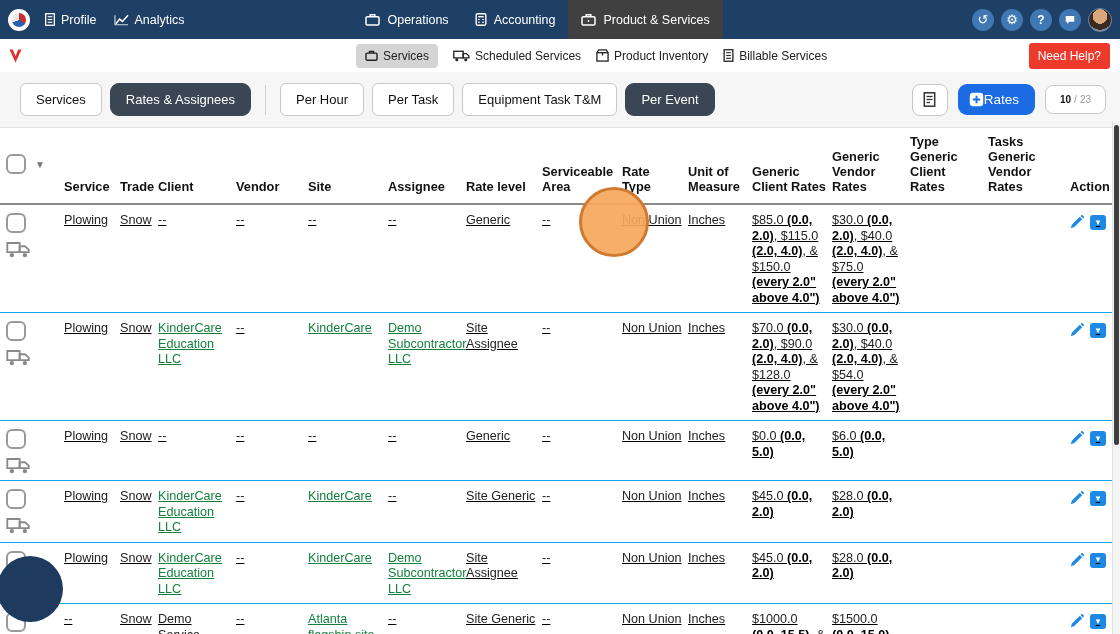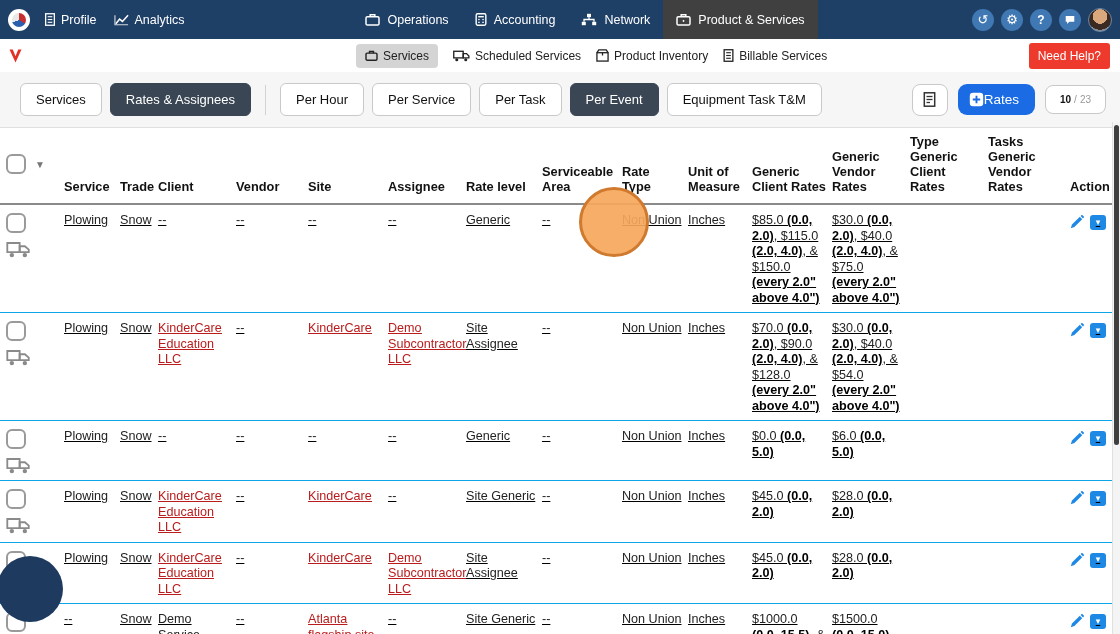--- a/index.html
+++ b/index.html
@@ -53,21 +53,21 @@
 
   
   .toolbar {
     height: 56px; background: #f6f6f6; display: flex; align-items: center;
     padding: 0 14px 0 20px; gap: 8px; border-bottom: 1px solid #e0e0e0;
   }
   .pill {
     background: #fff; border: 1px solid #c9c9c9; border-radius: 6px; padding: 8px 15px;
     font-size: 13px; font-family: inherit; color: #111; cursor: pointer; white-space: nowrap;
   }
-  .pill.active { background: #3a4653; color: #fff; border-color: #3a4653; }
+  .pill.active { background: #3a4653; color: #fff; border-color: #3a4653; border-radius: 9px; }
   .vdiv { width: 1px; height: 30px; background: #d2d2d2; margin: 0 6px; }
   .toolbar-right { margin-left: auto; display: flex; align-items: center; gap: 10px; }
   .export-btn {
     width: 36px; height: 32px; background: #fff; border: 1px solid #c9c9c9; border-radius: 8px;
     display: flex; align-items: center; justify-content: center; color: #333; cursor: pointer;
   }
   .rates-btn {
     display: flex; align-items: center; gap: 0; background: #1b6ce4; color: #fff; border: none;
     border-radius: 9px; padding: 8px 16px 8px 11px; font-size: 13.5px; font-family: inherit; cursor: pointer;
   }
@@ -80,21 +80,21 @@
   .table-wrap { background: #fff; }
   table { border-collapse: collapse; table-layout: fixed; width: 1112px; font-size: 12.6px; }
   thead tr { border-bottom: 2px solid #8a8a8a; }
   th {
     font-size: 12.8px; font-weight: bold; text-align: left; vertical-align: bottom;
     padding: 6px 4px 9px 2px; line-height: 15px; color: #111;
   }
   th.col-check-h { vertical-align: middle; }
   td { vertical-align: top; padding: 8px 4px 6px 2px; line-height: 15.5px; color: #222; }
   tbody tr { border-bottom: 1px solid #0ea5e9; text-decoration: underline; }
-  a.cell-link { color: #b91c1c; text-decoration: underline; cursor: pointer; }
+  a.cell-link { color: #15803d; text-decoration: underline; cursor: pointer; }
   .b { font-weight: bold; color: #000; }
 
   .head-check { display: flex; align-items: center; gap: 9px; padding-left: 4px; }
   .filter-caret { color: #777; font-size: 10px; cursor: pointer; }
   .rowsel { display: flex; flex-direction: column; gap: 8px; padding-left: 4px; }
   .checkbox {
     width: 20px; height: 20px; border: 2px solid #9a9a9a; border-radius: 6px;
     background: #fff; display: block; cursor: pointer; flex: 0 0 auto;
   }
   .truck-wrap { color: #8a8a8a; }
@@ -160,31 +160,20 @@
         <svg width="12" height="13" viewBox="0 0 12 14">
             <rect x="0.8" y="0.8" width="10.4" height="12.4" rx="1.5" fill="none" stroke="currentColor" stroke-width="1.5"></rect>
             <line x1="3" y1="4" x2="9" y2="4" stroke="currentColor" stroke-width="1.5"></line>
             <circle cx="3.8" cy="7" r="0.9" fill="currentColor"></circle>
             <circle cx="8.2" cy="7" r="0.9" fill="currentColor"></circle>
             <circle cx="3.8" cy="10" r="0.9" fill="currentColor"></circle>
             <circle cx="8.2" cy="10" r="0.9" fill="currentColor"></circle>
           </svg>
       </span>
       <span>Accounting</span>
-    </div>
-    <div class="tb-nav-item">
-      <span>
-        <svg width="16" height="13" viewBox="0 0 16 13">
-            <rect x="6" y="0.8" width="4" height="3.4" fill="currentColor"></rect>
-            <rect x="0.8" y="8.8" width="4" height="3.4" fill="currentColor"></rect>
-            <rect x="11.2" y="8.8" width="4" height="3.4" fill="currentColor"></rect>
-            <path d="M8 4.2v2.3M8 6.5H3v2.3M8 6.5h5v2.3" stroke="currentColor" fill="none" stroke-width="1.3"></path>
-          </svg>
-      </span>
-      <span>Network</span>
     </div>
     <div class="tb-nav-item active">
       <span>
         <svg width="15" height="13" viewBox="0 0 16 14">
             <rect x="1" y="4" width="14" height="9" rx="1.5" fill="none" stroke="currentColor" stroke-width="1.6"></rect>
             <path d="M5.5 4V2h5v2" fill="none" stroke="currentColor" stroke-width="1.6"></path>
             <line x1="8" y1="7.5" x2="8" y2="9.5" stroke="currentColor" stroke-width="1.6"></line>
           </svg>
       </span>
       <span>Product &amp; Services</span>
@@ -256,24 +245,23 @@
   </div>
 
   <button class="help-btn">Need Help?</button>
 </div>
 
 <div class="toolbar">
   <button class="pill">Services</button>
   <button class="pill active">Rates &amp; Assignees</button>
   <div class="vdiv"></div>
   <button class="pill">Per Hour</button>
-  <button class="pill">Per Service</button>
   <button class="pill">Per Task</button>
+  <button class="pill">Equipment Task T&amp;M</button>
   <button class="pill active">Per Event</button>
-  <button class="pill">Equipment Task T&amp;M</button>
 
   <div class="toolbar-right">
     <button class="export-btn">
       <span>
         <svg width="13" height="15" viewBox="0 0 12 15">
             <rect x="0.8" y="0.8" width="10.4" height="13.4" fill="none" stroke="currentColor" stroke-width="1.5"></rect>
             <line x1="3" y1="4.5" x2="9" y2="4.5" stroke="currentColor" stroke-width="1.3"></line>
             <line x1="3" y1="7.5" x2="9" y2="7.5" stroke="currentColor" stroke-width="1.3"></line>
             <line x1="3" y1="10.5" x2="6.5" y2="10.5" stroke="currentColor" stroke-width="1.3"></line>
           </svg>

